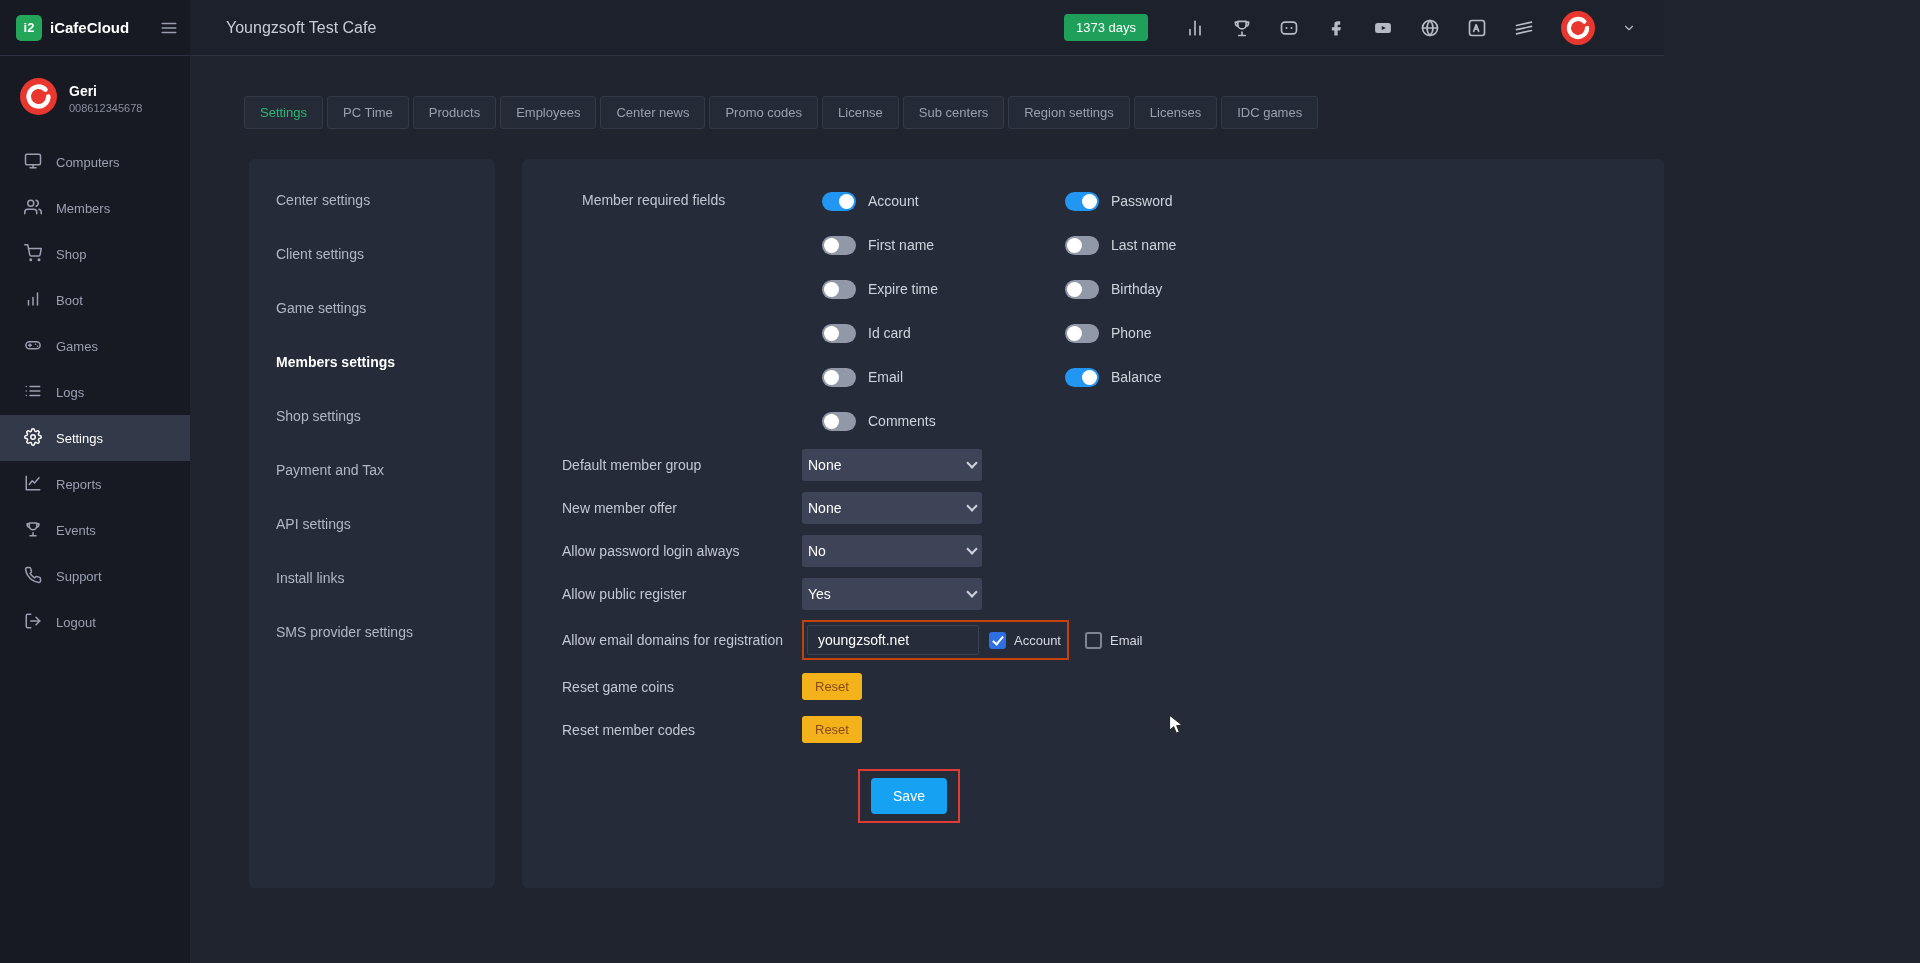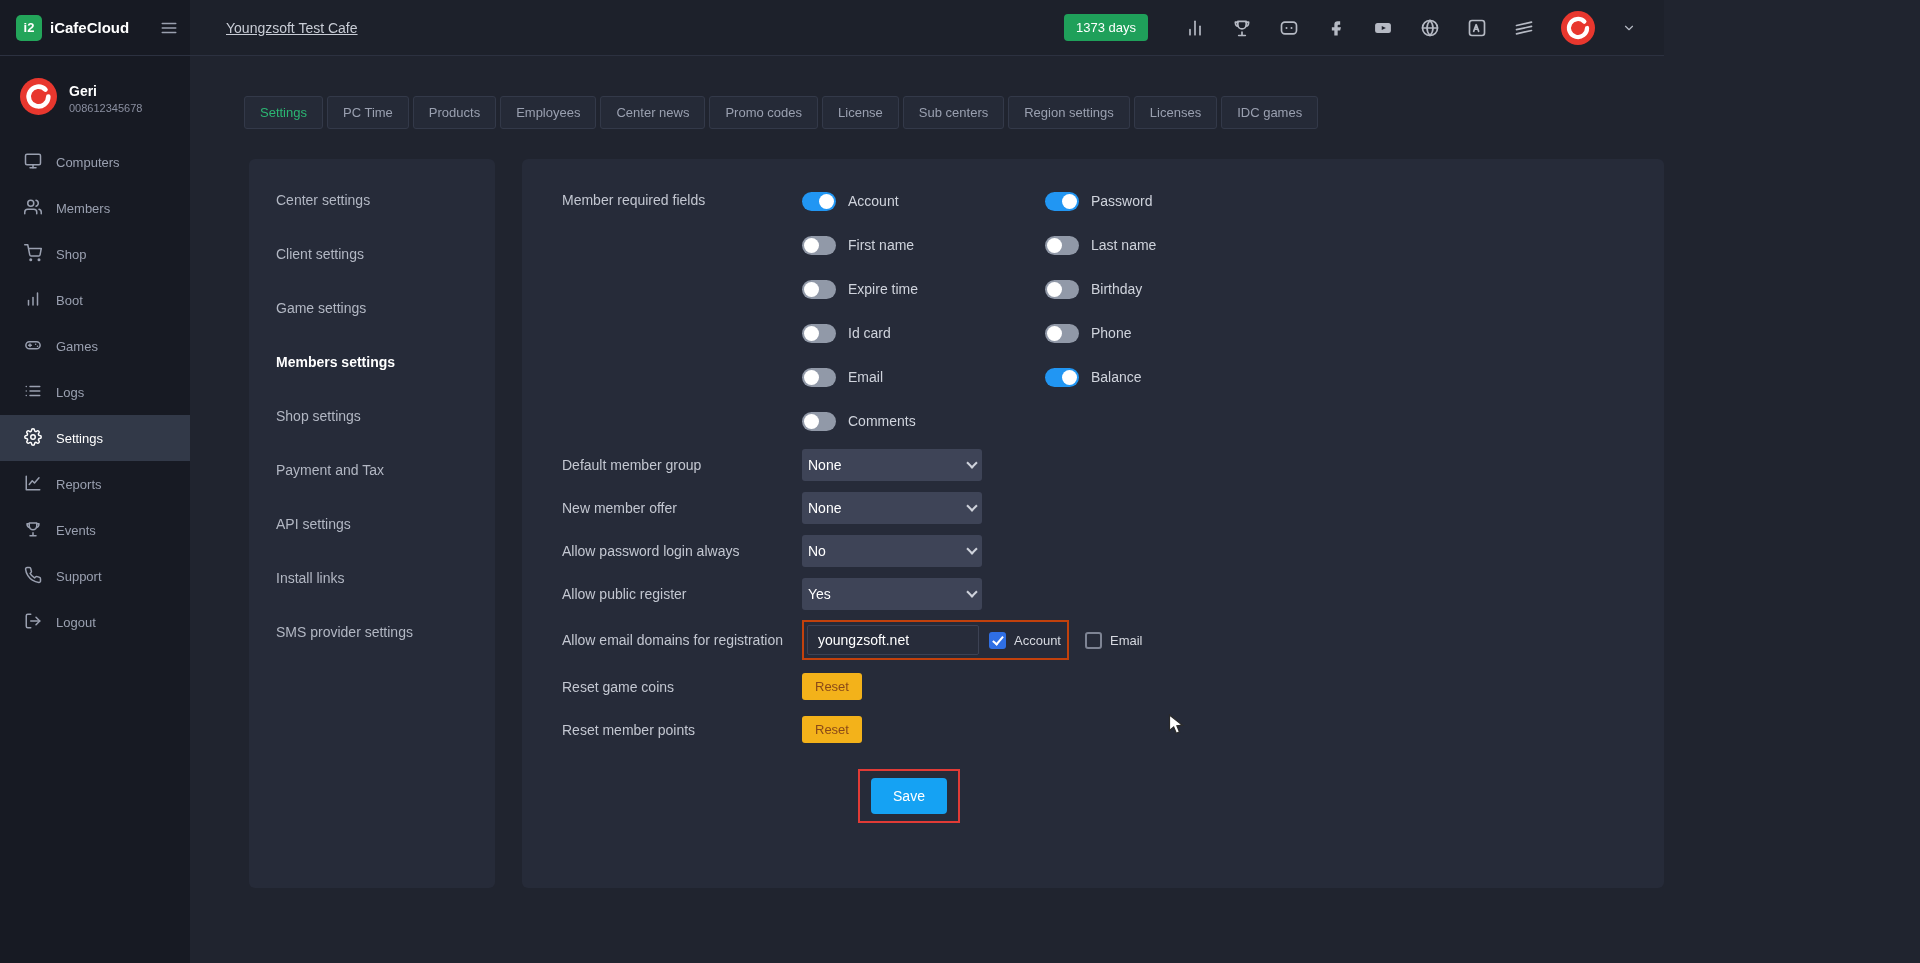--- a/index.html
+++ b/index.html
@@ -8,21 +8,21 @@
 
   
   .topbar { position:absolute; left:0; top:0; right:0; height:56px; background:#1d212b;
             border-bottom:1px solid #2c3140; display:flex; align-items:center; z-index:5; }
   .brand-area { width:190px; height:100%; background:#171a23; display:flex; align-items:center;
                 padding:0 10px 0 16px; gap:8px; flex:none; }
   .brand-logo { width:26px; height:26px; background:#23a55a; color:#fff; border-radius:5px;
                 display:flex; align-items:center; justify-content:center; font-weight:bold; font-size:13px; flex:none;}
   .brand-text { color:#fff; font-weight:700; font-size:15px; flex:1; }
   .hamburger { background:none; border:none; color:#9aa0af; cursor:pointer; display:flex; padding:2px; }
-  .topbar-title { color:#c9cdd6; font-size:14px; margin-left:36px;text-decoration:underline; }
+  .topbar-title { color:#c9cdd6; font-size:16px; margin-left:36px; }
   .topbar-right { margin-left:auto; display:flex; align-items:center; gap:27px; padding-right:28px; color:#b6bac4; }
   .days-badge { background:#1fa05a; color:#fff; font-size:13px; padding:6px 12px; border-radius:4px;
                 margin-right:10px; cursor:pointer; }
   .tb-icon { display:inline-flex; color:#b6bac4; cursor:pointer; }
   .avatar-sm { display:inline-flex; cursor:pointer; }
   svg.icon { fill:none; stroke:currentColor; stroke-width:2; stroke-linecap:round; stroke-linejoin:round; }
 
   
   .sidebar { position:absolute; left:0; top:56px; bottom:0; width:190px; background:#171a23; z-index:4; }
   .user-block { display:flex; gap:12px; padding:22px 0 20px 20px; align-items:center; }
@@ -44,21 +44,21 @@
   .panels { display:flex; gap:27px; margin:30px 0 0 59px; }
   .subnav { width:246px; height:729px; background:#262b39; border-radius:6px; padding-top:14px; flex:none; }
   .subnav-item { height:54px; display:flex; align-items:center; padding-left:27px; color:#b2b7c3;
                  font-size:14px; cursor:pointer; }
   .subnav-item.active { color:#fff; font-weight:700; }
 
   .content { width:1202px; height:729px; background:#262b39; border-radius:6px; padding:20px 40px; }
 
   .form-row { display:flex; align-items:center; min-height:43px; }
   .form-row.top { align-items:flex-start; }
-  .form-row.top .form-label { padding-top:13px; }
+  .form-row.top .form-label { padding-top:13px;margin-left:20px; }
   .form-label { flex:0 0 240px; color:#c3c7d1; font-size:14px; }
 
   .toggle-grid { display:grid; grid-template-columns:243px 243px; }
   .toggle-cell { display:flex; align-items:center; gap:12px; height:44px; }
   .switch { width:34px; height:19px; border-radius:10px; background:#9199a8; position:relative;
             flex:none; cursor:pointer; }
   .switch .knob { position:absolute; top:2px; left:2px; width:15px; height:15px; background:#fff; border-radius:50%; }
   .switch.on { background:#2196f3; }
   .switch.on .knob { left:auto; right:2px; }
   .t-label { color:#cfd3dc; font-size:14px; }
@@ -428,21 +428,21 @@
             <span class="cb-label">Email</span>
           </span>
         </div>
 
         <div class="form-row">
           <div class="form-label">Reset game coins</div>
           <button class="reset-btn">Reset</button>
         </div>
 
         <div class="form-row">
-          <div class="form-label">Reset member points</div>
+          <div class="form-label">Reset member codes</div>
           <button class="reset-btn">Reset</button>
         </div>
 
         <div class="save-row">
           <span class="save-wrap">
             <button class="save-btn">Save</button>
           </span>
         </div>
 
       </section>

